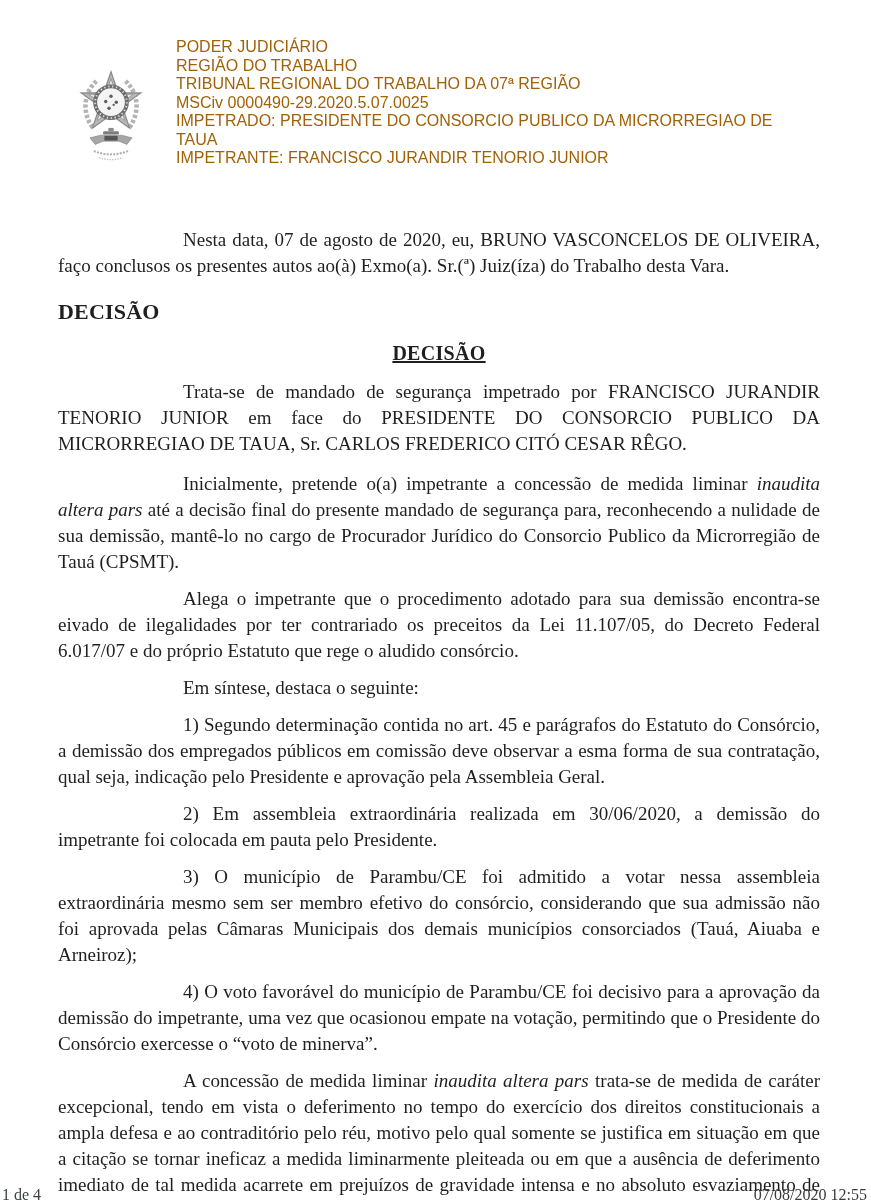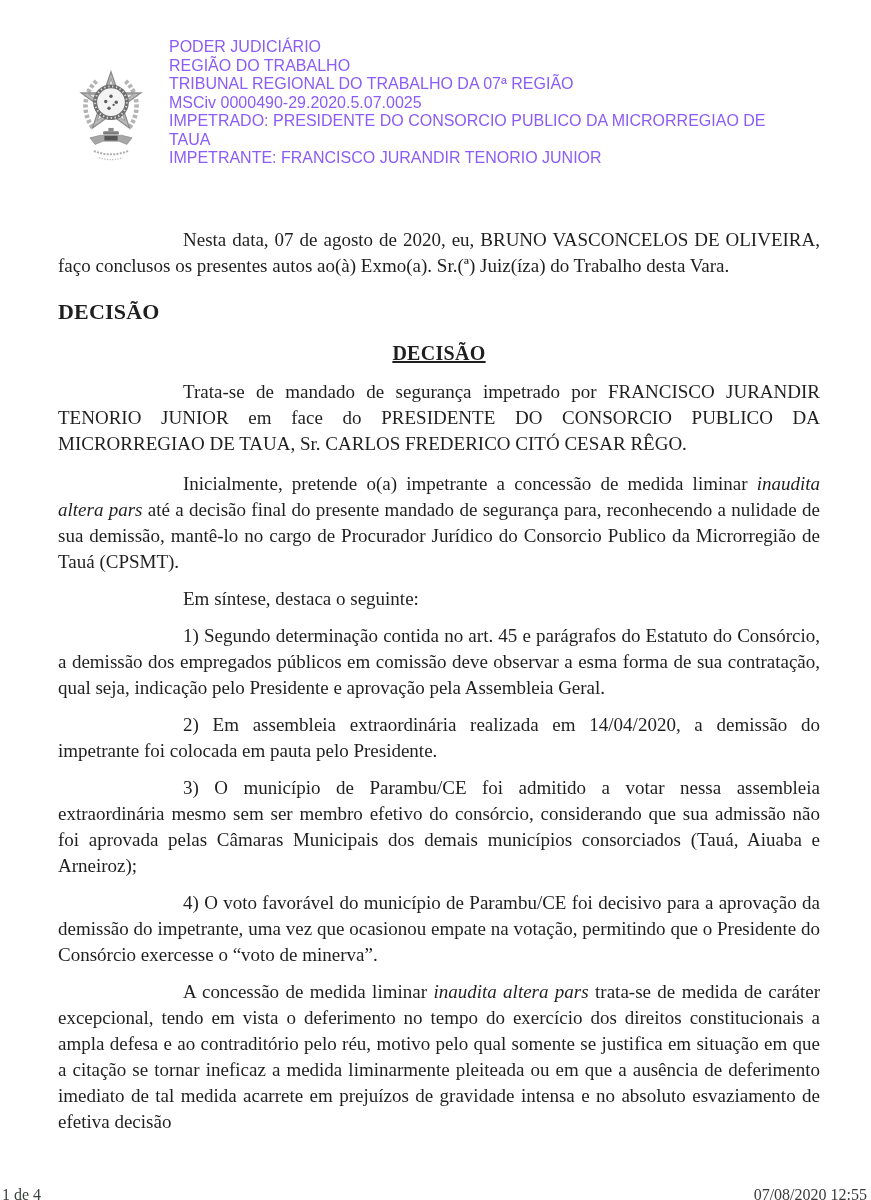--- a/index.html
+++ b/index.html
@@ -12,24 +12,24 @@
     overflow: hidden;
   }
   .page { position: absolute; inset: 0; overflow: hidden; }
 
   
   .coat {
     position: absolute; left: 78px; top: 60px;
     width: 66px; height: 128px;
   }
   .header-text {
-    position: absolute; left: 169px; top: 38px; width: 604px;
+    position: absolute; left: 176px; top: 38px; width: 604px;
     font-family: "Liberation Sans", sans-serif;
     font-size: 16px; line-height: 18.5px;
-    color: #8b5cf6;
+    color: #a16207;
   }
   .header-text div { white-space: normal; }
 
   
   .content {
     position: absolute; left: 58px; top: 221px; width: 762px;
   }
   .h-left {
     font-size: 22px; font-weight: bold; line-height: 25px;
     margin: 0 0 18px 0; letter-spacing: 0.2px;
@@ -108,26 +108,27 @@
     <p class="bp certidao-p"><span>Nesta data, 07 de agosto de 2020, eu, BRUNO VASCONCELOS DE OLIVEIRA, faço conclusos os presentes autos ao(à) Exmo(a). Sr.(ª) Juiz(íza) do Trabalho desta Vara.</span></p>
 
     <h1 class="h-left decisao">DECISÃO</h1>
 
     <h2 class="h-center">DECISÃO</h2>
 
     <p class="bp p2"><span>Trata-se de mandado de segurança impetrado por FRANCISCO JURANDIR TENORIO JUNIOR em face do PRESIDENTE DO CONSORCIO PUBLICO DA MICRORREGIAO DE TAUA, Sr. CARLOS FREDERICO CITÓ CESAR RÊGO.</span></p>
 
     <p class="bp"><span>Inicialmente, pretende o(a) impetrante a concessão de medida liminar </span><span class="it">inaudita altera pars</span><span> até a decisão final do presente mandado de segurança para, reconhecendo a nulidade de sua demissão, mantê-lo no cargo de Procurador Jurídico do Consorcio Publico da Microrregião de Tauá (CPSMT).</span></p>
 
+    <p class="bp"><span>Alega o impetrante que o procedimento adotado para sua demissão encontra-se eivado de ilegalidades por ter contrariado os preceitos da Lei 11.107/05, do Decreto Federal 6.017/07 e do próprio Estatuto que rege o aludido consórcio.</span></p>
 
     <p class="bp"><span>Em síntese, destaca o seguinte:</span></p>
 
     <p class="bp"><span>1) Segundo determinação contida no art. 45 e parágrafos do Estatuto do Consórcio, a demissão dos empregados públicos em comissão deve observar a esma forma de sua contratação, qual seja, indicação pelo Presidente e aprovação pela Assembleia Geral.</span></p>
 
-    <p class="bp"><span>2) Em assembleia extraordinária realizada em 14/04/2020, a demissão do impetrante foi colocada em pauta pelo Presidente.</span></p>
+    <p class="bp"><span>2) Em assembleia extraordinária realizada em 30/06/2020, a demissão do impetrante foi colocada em pauta pelo Presidente.</span></p>
 
     <p class="bp"><span>3) O município de Parambu/CE foi admitido a votar nessa assembleia extraordinária mesmo sem ser membro efetivo do consórcio, considerando que sua admissão não foi aprovada pelas Câmaras Municipais dos demais municípios consorciados (Tauá, Aiuaba e Arneiroz);</span></p>
 
     <p class="bp"><span>4) O voto favorável do município de Parambu/CE foi decisivo para a aprovação da demissão do impetrante, uma vez que ocasionou empate na votação, permitindo que o Presidente do Consórcio exercesse o “voto de minerva”.</span></p>
 
     <p class="bp"><span>A concessão de medida liminar </span><span class="it">inaudita altera pars</span><span> trata-se de medida de caráter excepcional, tendo em vista o deferimento no tempo do exercício dos direitos constitucionais a ampla defesa e ao contraditório pelo réu, motivo pelo qual somente se justifica em situação em que a citação se tornar ineficaz a medida liminarmente pleiteada ou em que a ausência de deferimento imediato de tal medida acarrete em prejuízos de gravidade intensa e no absoluto esvaziamento de efetiva decisão</span></p>
 
   </div>
 
   <div class="footer-left">1 de 4</div>

